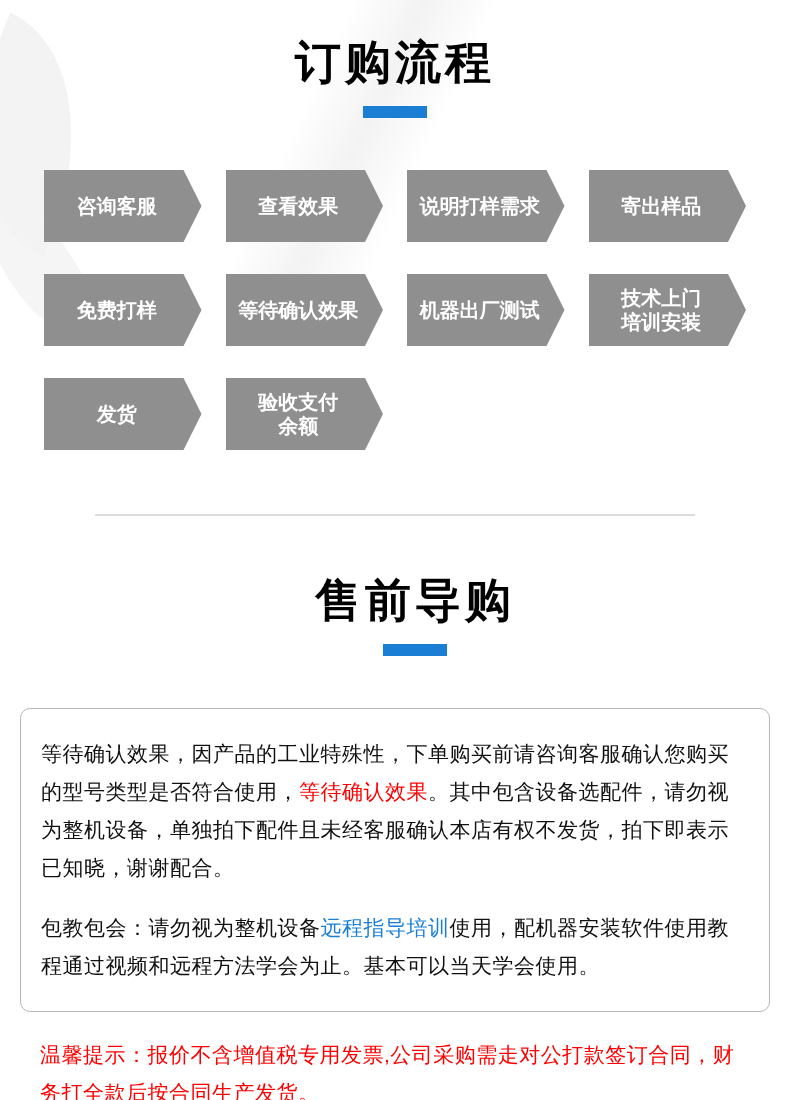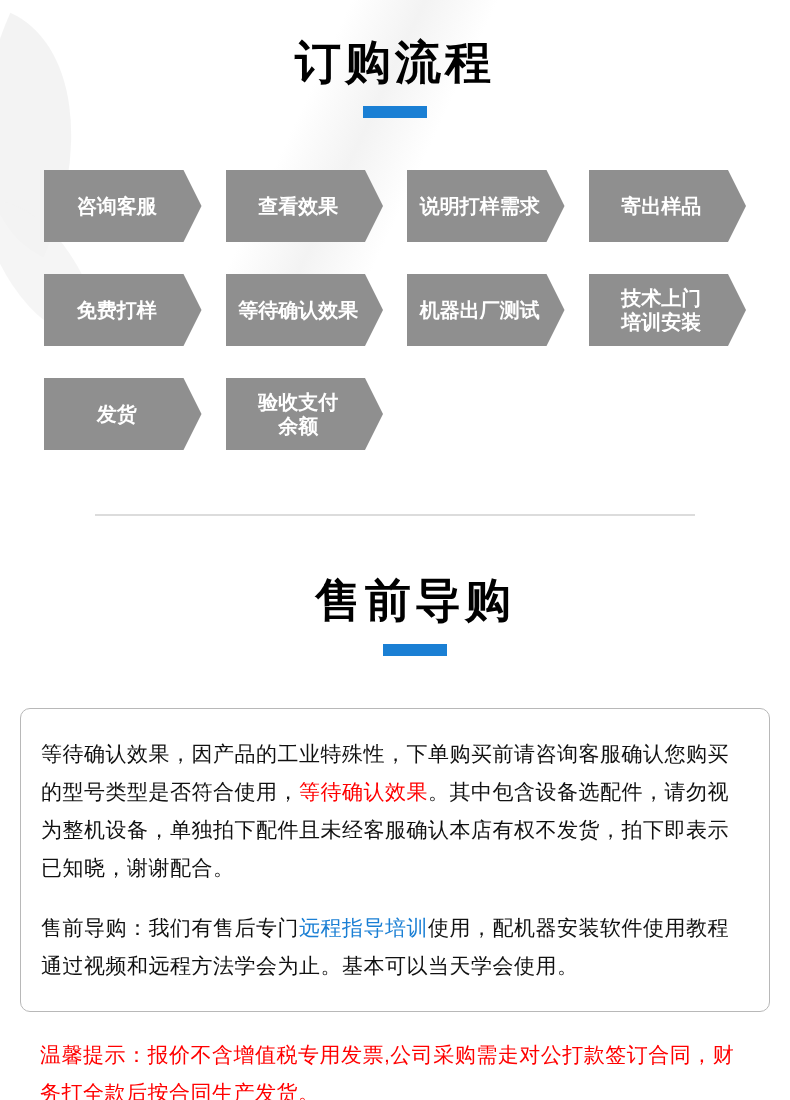--- a/index.html
+++ b/index.html
@@ -151,18 +151,18 @@
 
   <div class="divider"></div>
 
   <div class="presale-header">
     <h1 class="section-title">售前导购</h1>
     <div class="title-bar"></div>
   </div>
 
   <div class="notice">
     <p><span>等待确认效果，因产品的工业特殊性，下单购买前请咨询客服确认您购买的型号类型是否符合使用，</span><span class="red">等待确认效果</span><span>。其中包含设备选配件，请勿视为整机设备，单独拍下配件且未经客服确认本店有权不发货，拍下即表示已知晓，谢谢配合。</span></p>
-    <p><span>售前导购：我们有售后专门</span><span class="blue">远程指导培训</span><span>使用，配机器安装软件使用教程通过视频和远程方法学会为止。基本可以当天学会使用。</span></p>
+    <p><span>包教包会：请勿视为整机设备</span><span class="blue">远程指导培训</span><span>使用，配机器安装软件使用教程通过视频和远程方法学会为止。基本可以当天学会使用。</span></p>
   </div>
 
   <p class="tips">温馨提示：报价不含增值税专用发票,公司采购需走对公打款签订合同，财务打全款后按合同生产发货。</p>
 
 </div>
 
 </body></html>

